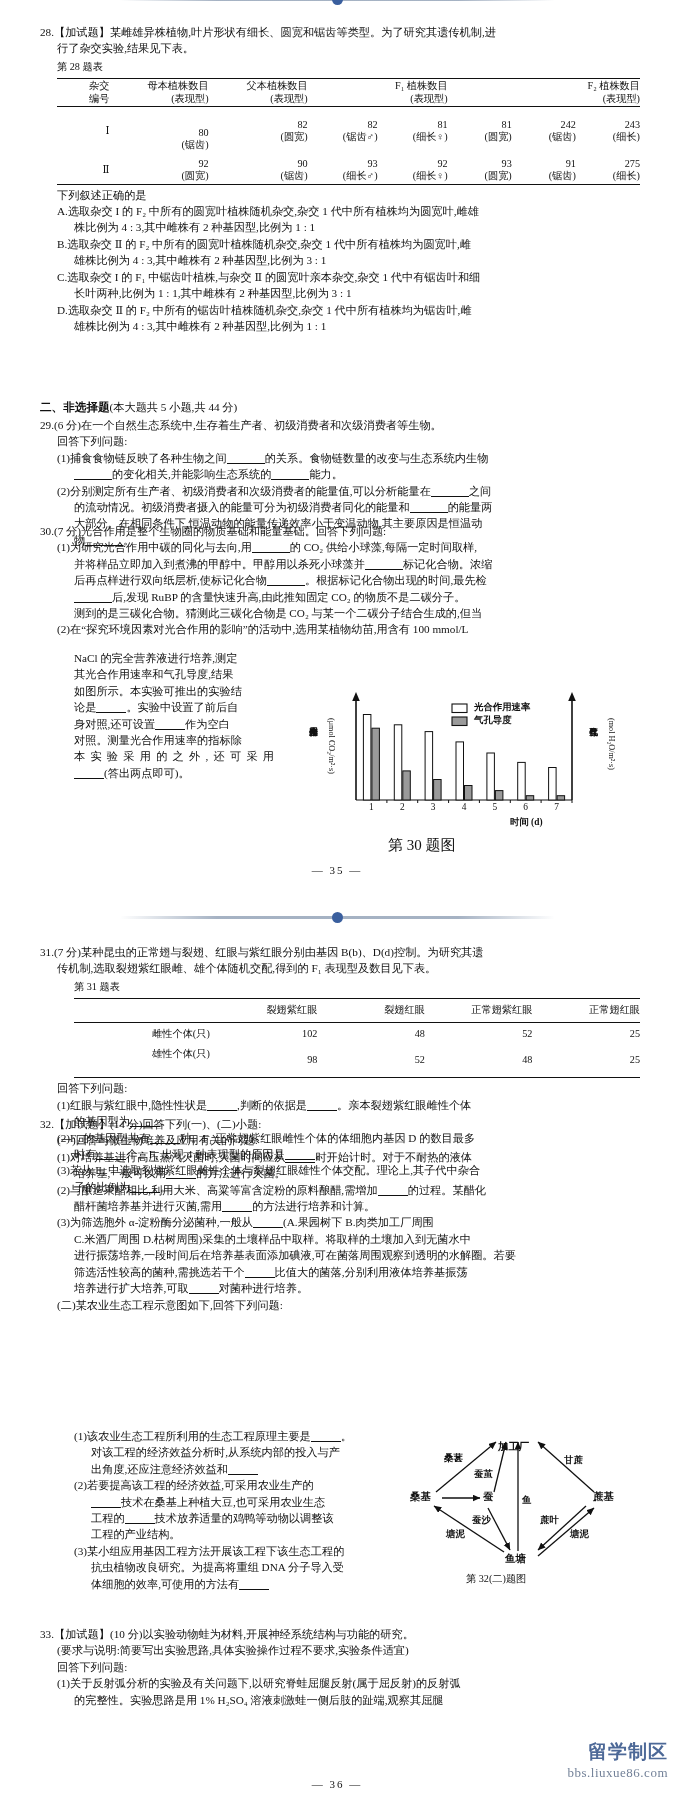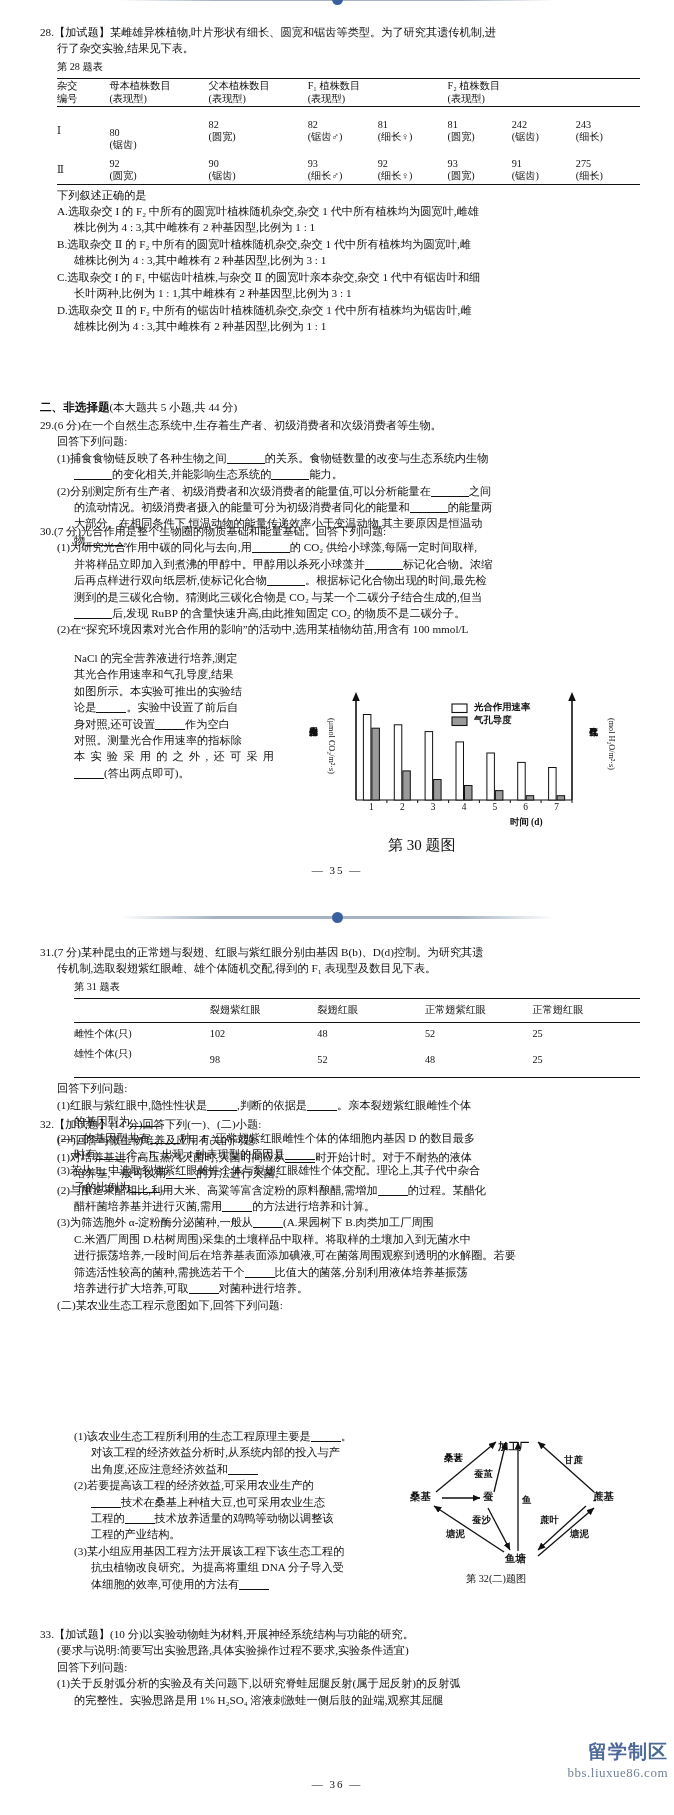--- a/index.html
+++ b/index.html
@@ -20,21 +20,21 @@
   .ind2{padding-left:34px;text-indent:-17px;}
   .ind3{padding-left:34px;}
   .hang{padding-left:17px;}
   .lbl{font-size:10.2px;padding-left:17px;margin:2px 0 3px 0;}
   .blank{display:inline-block;border-bottom:1px solid #111;min-width:38px;height:11px;vertical-align:-2px;}
   .blank.w2{min-width:30px;}
   .sec-title{font-weight:bold;font-size:11.6px;}
 
   
   table.ex{border-collapse:collapse;font-size:10.2px;width:100%;}
-  table.ex td,table.ex th{text-align:left;font-weight:normal;padding:1px 0;}
+  table.ex td,table.ex th{text-align:right;font-weight:normal;padding:1px 0;}
   .tbl-wrap{margin:1px 0 2px 0;padding-left:17px;}
   .rule-top{border-top:1.6px solid #111;}
   .rule-mid{border-top:.9px solid #111;}
   .rule-bot{border-bottom:1.6px solid #111;}
   .cellpair{line-height:12.4px;}
 
   
   .figbox{position:absolute;}
   .chart{position:relative;}
   .chart svg{display:block;}
@@ -209,24 +209,24 @@
     <div class="ind1">30.(7 分)光合作用是整个生物圈的物质基础和能量基础。回答下列问题:</div>
     <div class="ind2">
       <span>(1)为研究光合作用中碳的同化与去向,用</span><span class="blank"></span><span>的 CO₂ 供给小球藻,每隔一定时间取样,</span>
     </div>
     <div class="ind3">
       <span>并将样品立即加入到煮沸的甲醇中。甲醇用以杀死小球藻并</span><span class="blank"></span><span>标记化合物。浓缩</span>
     </div>
     <div class="ind3">
       <span>后再点样进行双向纸层析,使标记化合物</span><span class="blank"></span><span>。根据标记化合物出现的时间,最先检</span>
     </div>
+    <div class="ind3">
+      <span class="blank"></span><span>后,发现 RuBP 的含量快速升高,由此推知固定 CO₂ 的物质不是二碳分子。</span>
+    </div>
     <div class="ind3">测到的是三碳化合物。猜测此三碳化合物是 CO₂ 与某一个二碳分子结合生成的,但当</div>
-    <div class="ind3">
-      <span class="blank"></span><span>后,发现 RuBP 的含量快速升高,由此推知固定 CO₂ 的物质不是二碳分子。</span>
-    </div>
     <div class="ind2">(2)在“探究环境因素对光合作用的影响”的活动中,选用某植物幼苗,用含有 100 mmol/L</div>
   </div>
 
   <div class="q" style="position:absolute;left:74px;top:650px;width:200px">
     <div>NaCl 的完全营养液进行培养,测定</div>
     <div>其光合作用速率和气孔导度,结果</div>
     <div>如图所示。本实验可推出的实验结</div>
     <div>
       <span>论是</span><span class="blank w2"></span><span>。实验中设置了前后自</span>
     </div>

